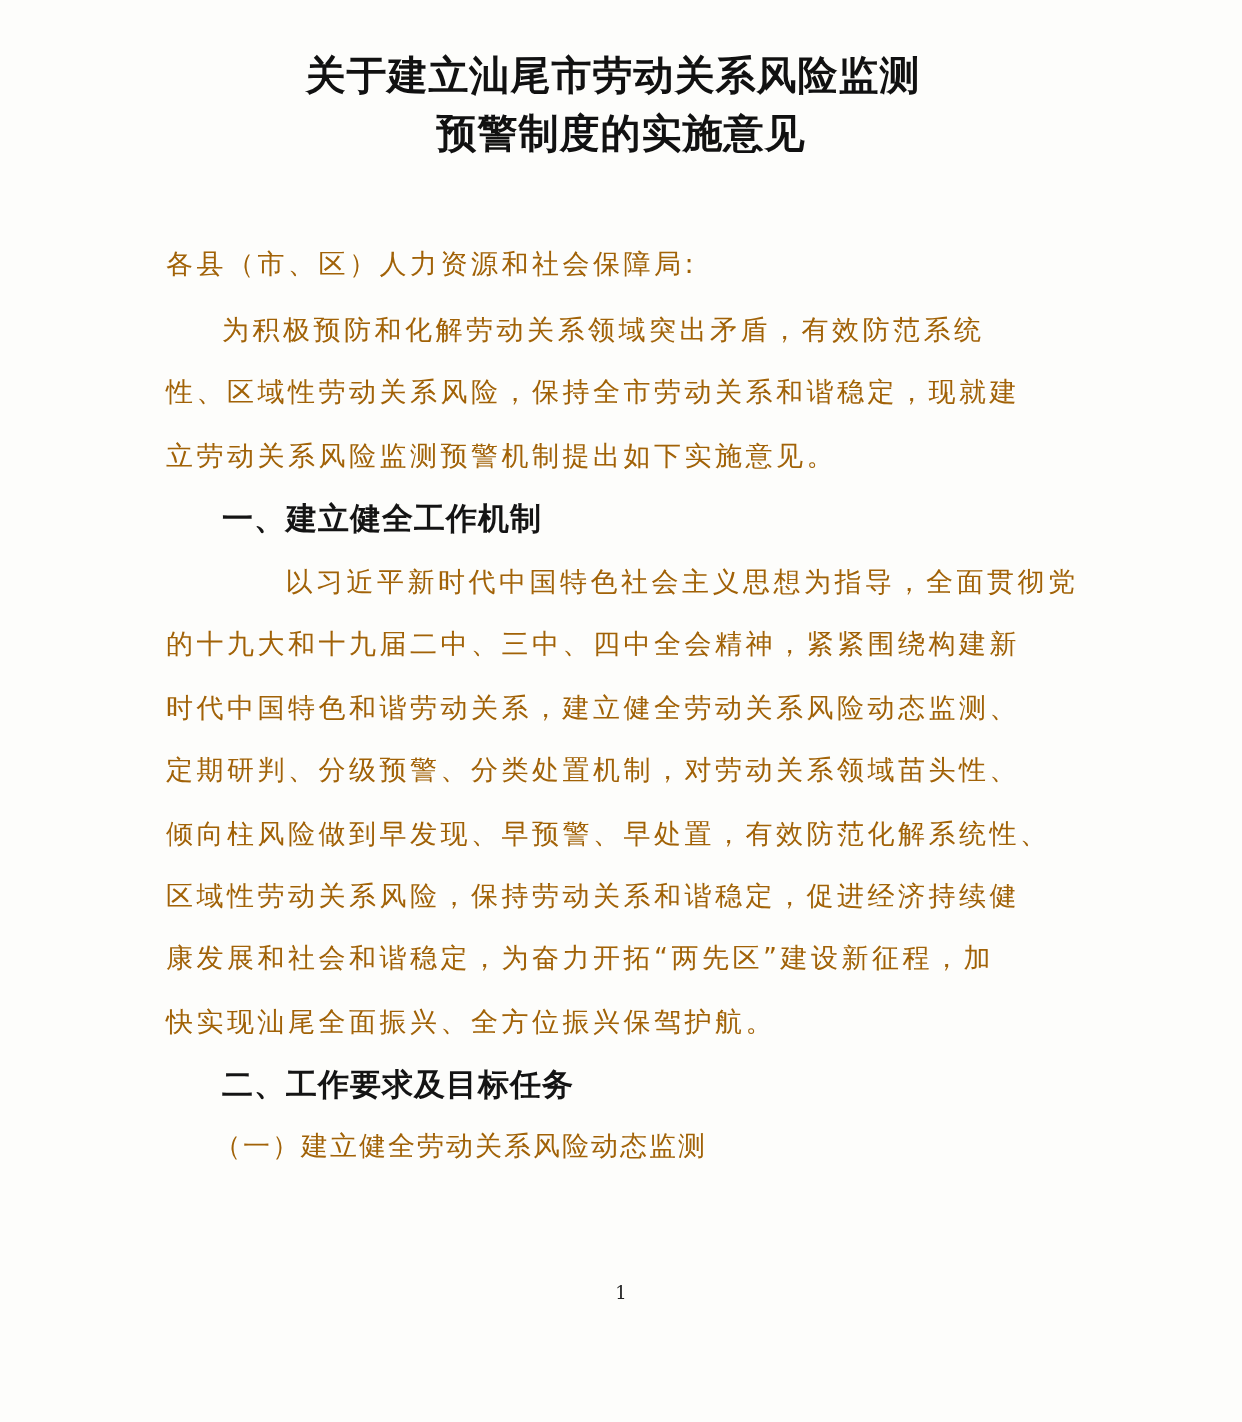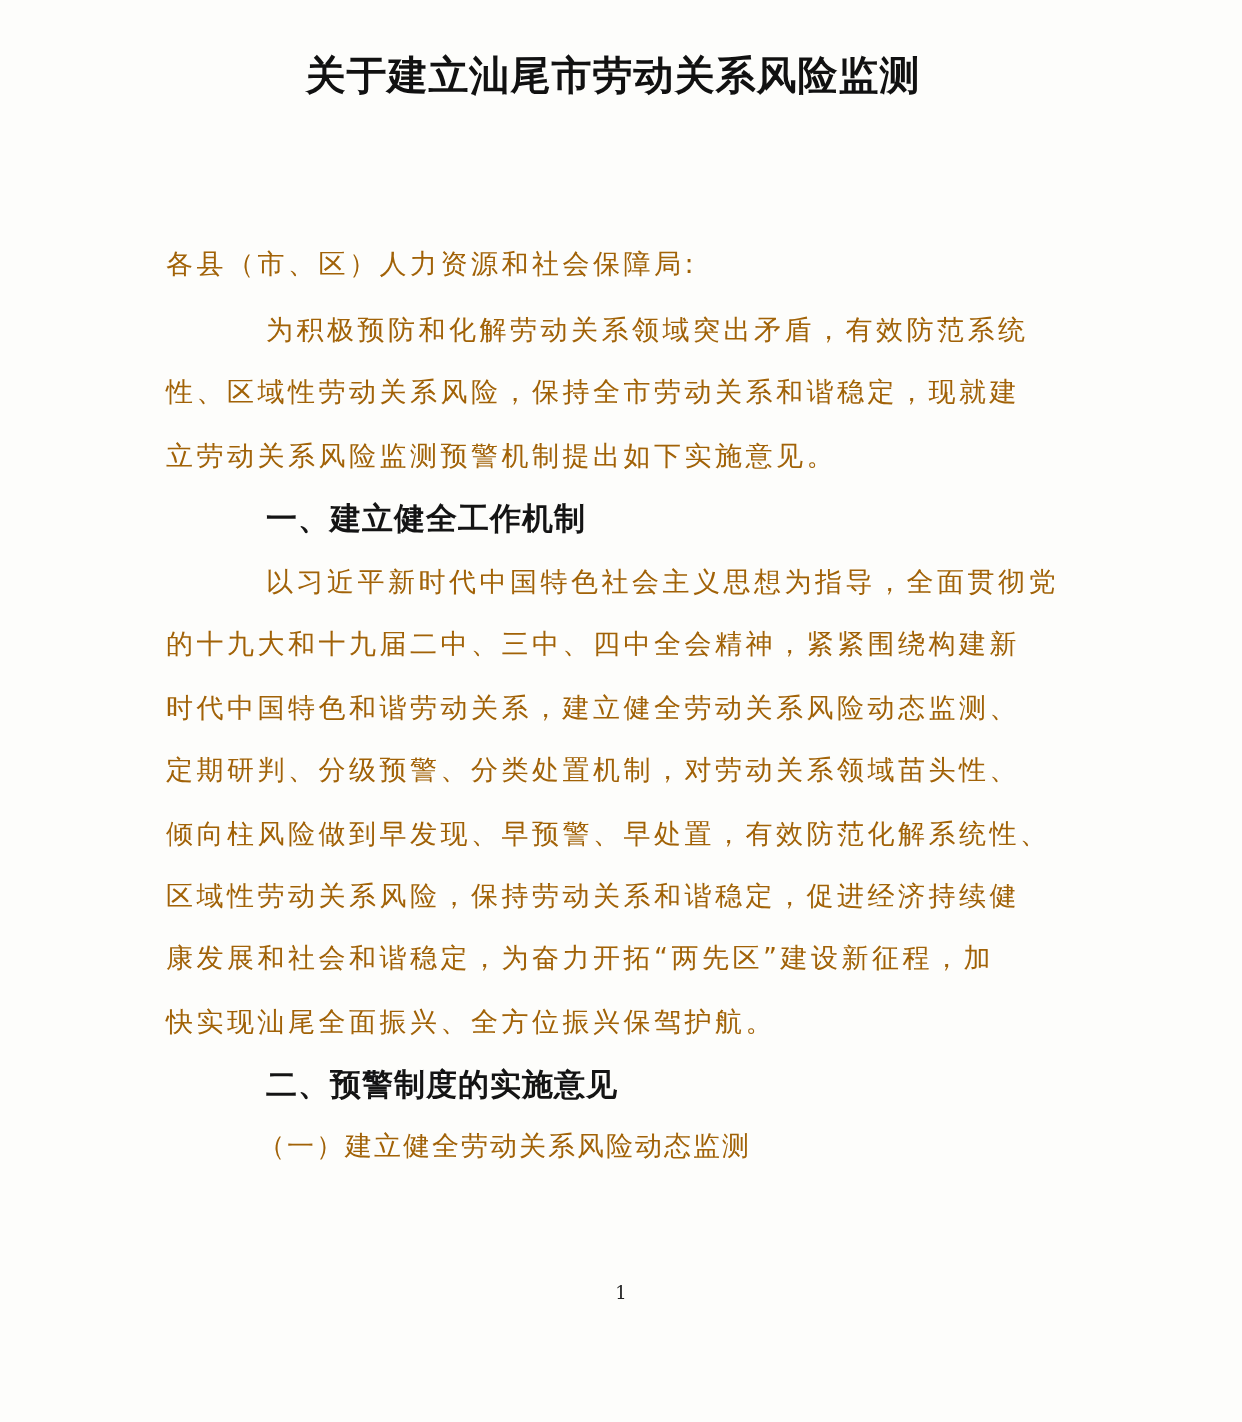--- a/index.html
+++ b/index.html
@@ -28,56 +28,57 @@
   .line {
     position: absolute;
     left: 166px;
     width: 920px;
     font-size: 27px;
     line-height: 40px;
     white-space: nowrap;
     letter-spacing: 3.5px;
     color: #a16207;
   }
-  .indent { left: 222px; margin-left: 44px; }
+  .indent { left: 222px; }
   .heading {
     font-weight: bold;
     letter-spacing: 1px;
     font-size: 31px;
     color: #141414;
   }
   .page-num {
     position: absolute;
     top: 1282px; left: 0; width: 1242px;
     text-align: center;
     font-family: "DejaVu Serif", serif;
     font-size: 18px;
     color: #222;
   }
 </style>
 </head>
 <body>
 
 <div class="page">
   <div class="title l1">关于建立汕尾市劳动关系风险监测</div>
+  <div class="title l2">预警制度的实施意见</div>
 
   <div class="line" style="top:244px;">各县（市、区）人力资源和社会保障局:</div>
 
   <div class="line indent" style="top:310px;">为积极预防和化解劳动关系领域突出矛盾，有效防范系统</div>
   <div class="line" style="top:436px;">立劳动关系风险监测预警机制提出如下实施意见。</div>
   <div class="line" style="top:372px;">性、区域性劳动关系风险，保持全市劳动关系和谐稳定，现就建</div>
 
   <div class="line indent heading" style="top:498px;">一、建立健全工作机制</div>
 
-  <div class="line indent" style="top:562px;">以习近平新时代中国特色社会主义思想为指导，全面贯彻党</div>
+  <div class="line indent" style="top:562px;text-align:center;">以习近平新时代中国特色社会主义思想为指导，全面贯彻党</div>
   <div class="line" style="top:624px;">的十九大和十九届二中、三中、四中全会精神，紧紧围绕构建新</div>
   <div class="line" style="top:688px;">时代中国特色和谐劳动关系，建立健全劳动关系风险动态监测、</div>
   <div class="line" style="top:814px;">倾向柱风险做到早发现、早预警、早处置，有效防范化解系统性、</div>
   <div class="line" style="top:750px;">定期研判、分级预警、分类处置机制，对劳动关系领域苗头性、</div>
   <div class="line" style="top:876px;">区域性劳动关系风险，保持劳动关系和谐稳定，促进经济持续健</div>
   <div class="line" style="top:938px;">康发展和社会和谐稳定，为奋力开拓“两先区”建设新征程，加</div>
   <div class="line" style="top:1002px;">快实现汕尾全面振兴、全方位振兴保驾护航。</div>
 
-  <div class="line indent heading" style="top:1064px;">二、预警制度的实施意见</div>
+  <div class="line indent heading" style="top:1064px;">二、工作要求及目标任务</div>
   <div class="line indent" style="top:1126px; left:214px; letter-spacing:2px;">（一）建立健全劳动关系风险动态监测</div>
 
   <div class="page-num">1</div>
 </div>
 
 </body></html>

